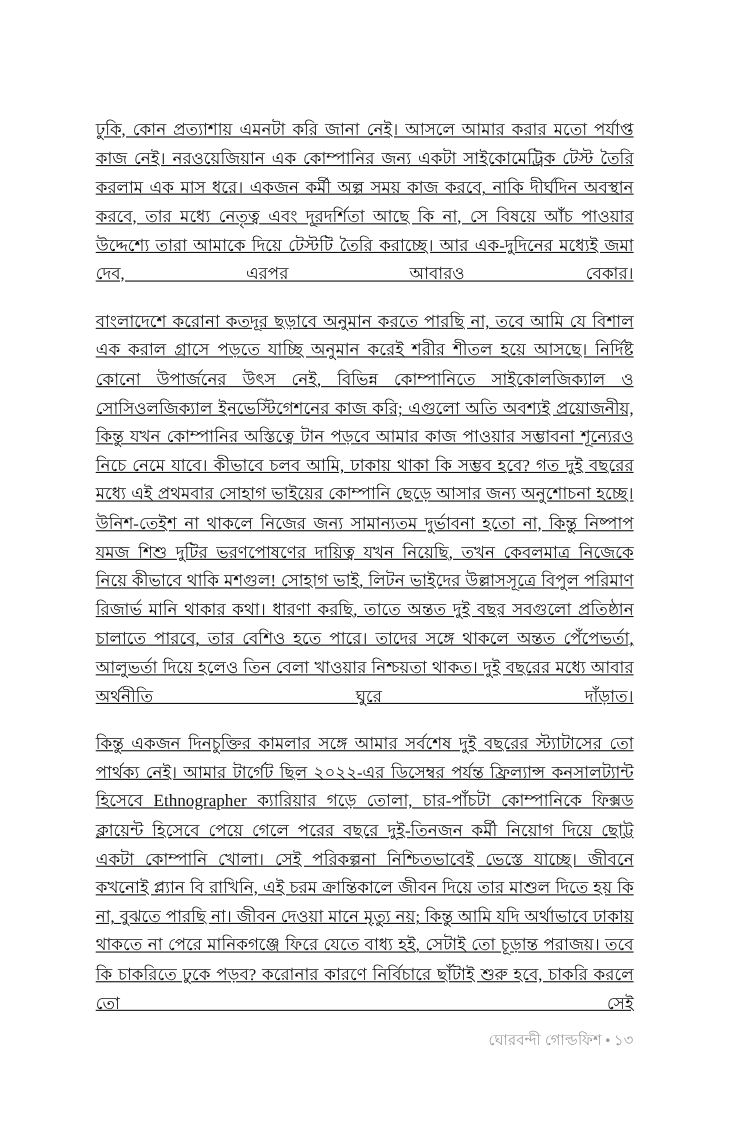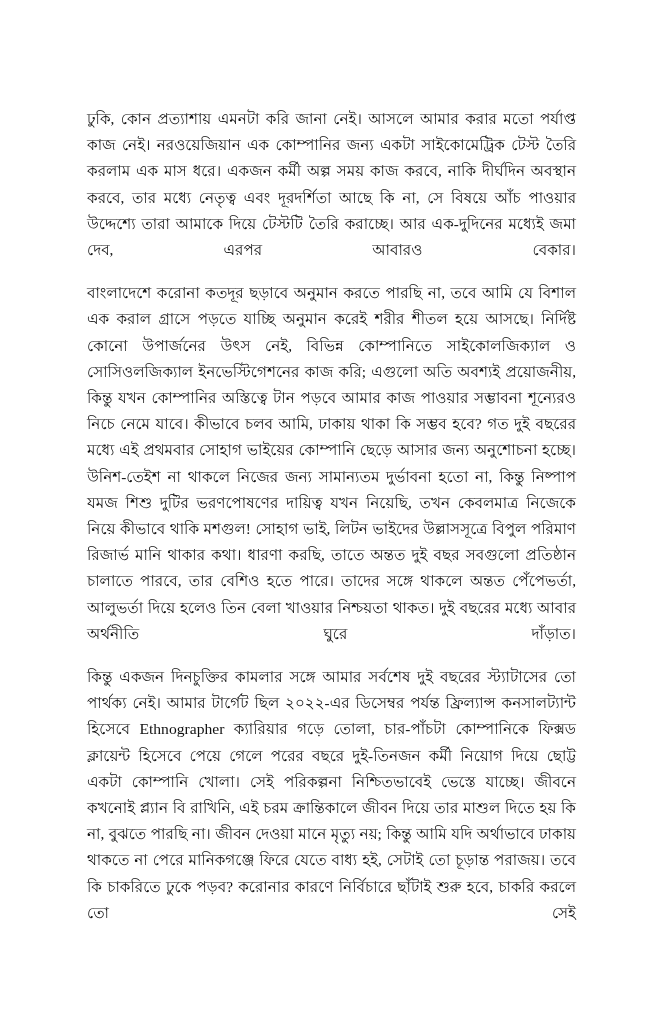--- a/index.html
+++ b/index.html
@@ -33,20 +33,21 @@
     margin: 0 0 17px 0;
     word-spacing: 0.5px;
     -webkit-font-smoothing: antialiased;
   }
   .para:last-of-type {
     margin-bottom: 5px;
   }
   
   .para.full-justify {
     text-align-last: justify;
+    text-decoration: underline;
   }
   .latin {
     font-family: "Liberation Serif", "DejaVu Serif", serif;
     font-size: 15.6px;
   }
   .footer {
     position: absolute;
     left: 87px;
     top: 936px;
     width: 489px;
@@ -70,14 +71,15 @@
   <div class="text-column">
 
     <p class="para full-justify">ঢুকি, কোন প্রত্যাশায় এমনটা করি জানা নেই। আসলে আমার করার মতো পর্যাপ্ত কাজ নেই। নরওয়েজিয়ান এক কোম্পানির জন্য একটা সাইকোমেট্রিক টেস্ট তৈরি করলাম এক মাস ধরে। একজন কর্মী অল্প সময় কাজ করবে, নাকি দীর্ঘদিন অবস্থান করবে, তার মধ্যে নেতৃত্ব এবং দূরদর্শিতা আছে কি না, সে বিষয়ে আঁচ পাওয়ার উদ্দেশ্যে তারা আমাকে দিয়ে টেস্টটি তৈরি করাচ্ছে। আর এক-দুদিনের মধ্যেই জমা দেব, এরপর আবারও বেকার।</p>
 
     <p class="para full-justify">বাংলাদেশে করোনা কতদূর ছড়াবে অনুমান করতে পারছি না, তবে আমি যে বিশাল এক করাল গ্রাসে পড়তে যাচ্ছি অনুমান করেই শরীর শীতল হয়ে আসছে। নির্দিষ্ট কোনো উপার্জনের উৎস নেই, বিভিন্ন কোম্পানিতে সাইকোলজিক্যাল ও সোসিওলজিক্যাল ইনভেস্টিগেশনের কাজ করি; এগুলো অতি অবশ্যই প্রয়োজনীয়, কিন্তু যখন কোম্পানির অস্তিত্বে টান পড়বে আমার কাজ পাওয়ার সম্ভাবনা শূন্যেরও নিচে নেমে যাবে। কীভাবে চলব আমি, ঢাকায় থাকা কি সম্ভব হবে? গত দুই বছরের মধ্যে এই প্রথমবার সোহাগ ভাইয়ের কোম্পানি ছেড়ে আসার জন্য অনুশোচনা হচ্ছে। উনিশ-তেইশ না থাকলে নিজের জন্য সামান্যতম দুর্ভাবনা হতো না, কিন্তু নিষ্পাপ যমজ শিশু দুটির ভরণপোষণের দায়িত্ব যখন নিয়েছি, তখন কেবলমাত্র নিজেকে নিয়ে কীভাবে থাকি মশগুল! সোহাগ ভাই, লিটন ভাইদের উল্লাসসূত্রে বিপুল পরিমাণ রিজার্ভ মানি থাকার কথা। ধারণা করছি, তাতে অন্তত দুই বছর সবগুলো প্রতিষ্ঠান চালাতে পারবে, তার বেশিও হতে পারে। তাদের সঙ্গে থাকলে অন্তত পেঁপেভর্তা, আলুভর্তা দিয়ে হলেও তিন বেলা খাওয়ার নিশ্চয়তা থাকত। দুই বছরের মধ্যে আবার অর্থনীতি ঘুরে দাঁড়াত।</p>
 
     <p class="para full-justify"><span>কিন্তু একজন দিনচুক্তির কামলার সঙ্গে আমার সর্বশেষ দুই বছরের স্ট্যাটাসের তো পার্থক্য নেই। আমার টার্গেট ছিল ২০২২-এর ডিসেম্বর পর্যন্ত ফ্রিল্যান্স কনসালট্যান্ট হিসেবে </span><span class="latin">Ethnographer</span><span> ক্যারিয়ার গড়ে তোলা, চার-পাঁচটা কোম্পানিকে ফিক্সড ক্লায়েন্ট হিসেবে পেয়ে গেলে পরের বছরে দুই-তিনজন কর্মী নিয়োগ দিয়ে ছোট্ট একটা কোম্পানি খোলা। সেই পরিকল্পনা নিশ্চিতভাবেই ভেস্তে যাচ্ছে। জীবনে কখনোই প্ল্যান বি রাখিনি, এই চরম ক্রান্তিকালে জীবন দিয়ে তার মাশুল দিতে হয় কি না, বুঝতে পারছি না। জীবন দেওয়া মানে মৃত্যু নয়; কিন্তু আমি যদি অর্থাভাবে ঢাকায় থাকতে না পেরে মানিকগঞ্জে ফিরে যেতে বাধ্য হই, সেটাই তো চূড়ান্ত পরাজয়। তবে কি চাকরিতে ঢুকে পড়ব? করোনার কারণে নির্বিচারে ছাঁটাই শুরু হবে, চাকরি করলে তো সেই</span></p>
 
   </div>
 
+  <div class="footer"><span>ঘোরবন্দী গোল্ডফিশ</span><span class="bullet">•</span><span>১৩</span></div>
 
 </div>
 
 </body></html>

